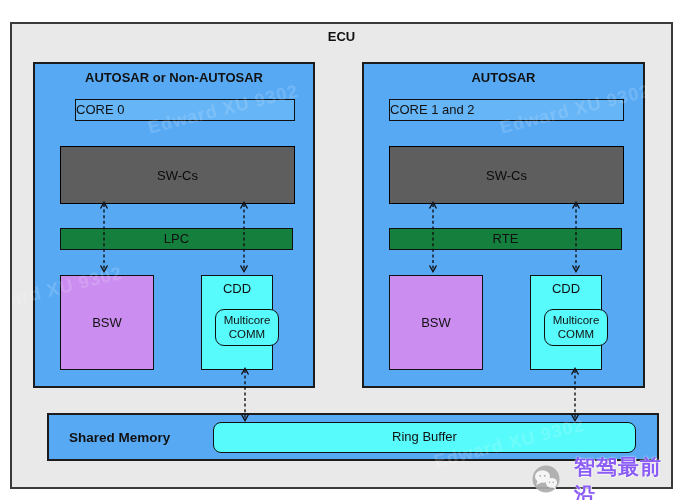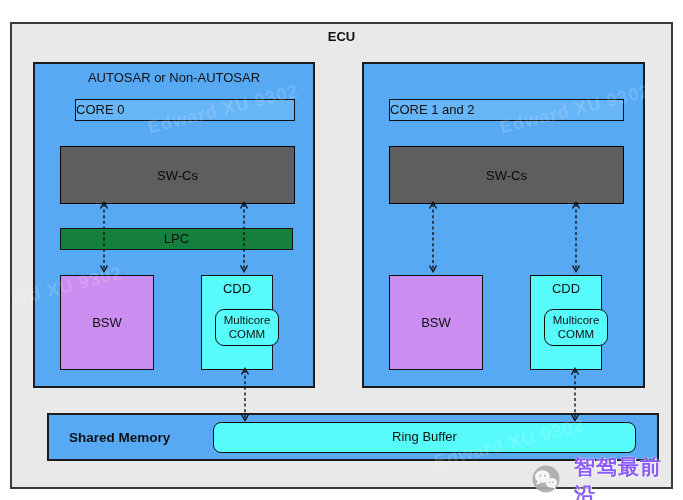--- a/index.html
+++ b/index.html
@@ -16,21 +16,21 @@
     font-weight:bold;font-size:13px;
   }
   .panel{
     position:absolute;top:62px;height:326px;background:#58a9f4;
     border:2px solid #1c1c1c;box-sizing:border-box;
   }
   .panel.left{left:33px;width:282px;}
   .panel.right{left:362px;width:283px;}
   .panel-title{
     position:absolute;left:0;top:6px;width:100%;text-align:center;
-    font-weight:normal;font-size:13px;
+    font-weight:bold;font-size:13px;
   }
   .core-box{
     position:absolute;top:35px;height:22px;background:#66b5f7;
     border:1.5px solid #101010;box-sizing:border-box;text-align:left;
     line-height:19px;font-size:13px;
   }
   .core-box.c-left{left:40px;width:220px;}
   .core-box.c-right{left:25px;width:235px;}
   .swc-box{
     position:absolute;left:25px;top:82px;width:235px;height:58px;
@@ -111,22 +111,24 @@
   <div class="cdd-box">
     <div class="cdd-label">CDD</div>
     <div class="mcomm-box">
       <span>Multicore</span>
       <span>COMM</span>
     </div>
   </div>
 </div>
 
 <div class="panel right">
+  <div class="panel-title">AUTOSAR</div>
   <div class="core-box c-right">CORE 1 and 2</div>
   <div class="swc-box">SW-Cs</div>
+  <div class="mw-bar">RTE</div>
   <div class="bsw-box">BSW</div>
   <div class="cdd-box">
     <div class="cdd-label">CDD</div>
     <div class="mcomm-box">
       <span>Multicore</span>
       <span>COMM</span>
     </div>
   </div>
 </div>
 

